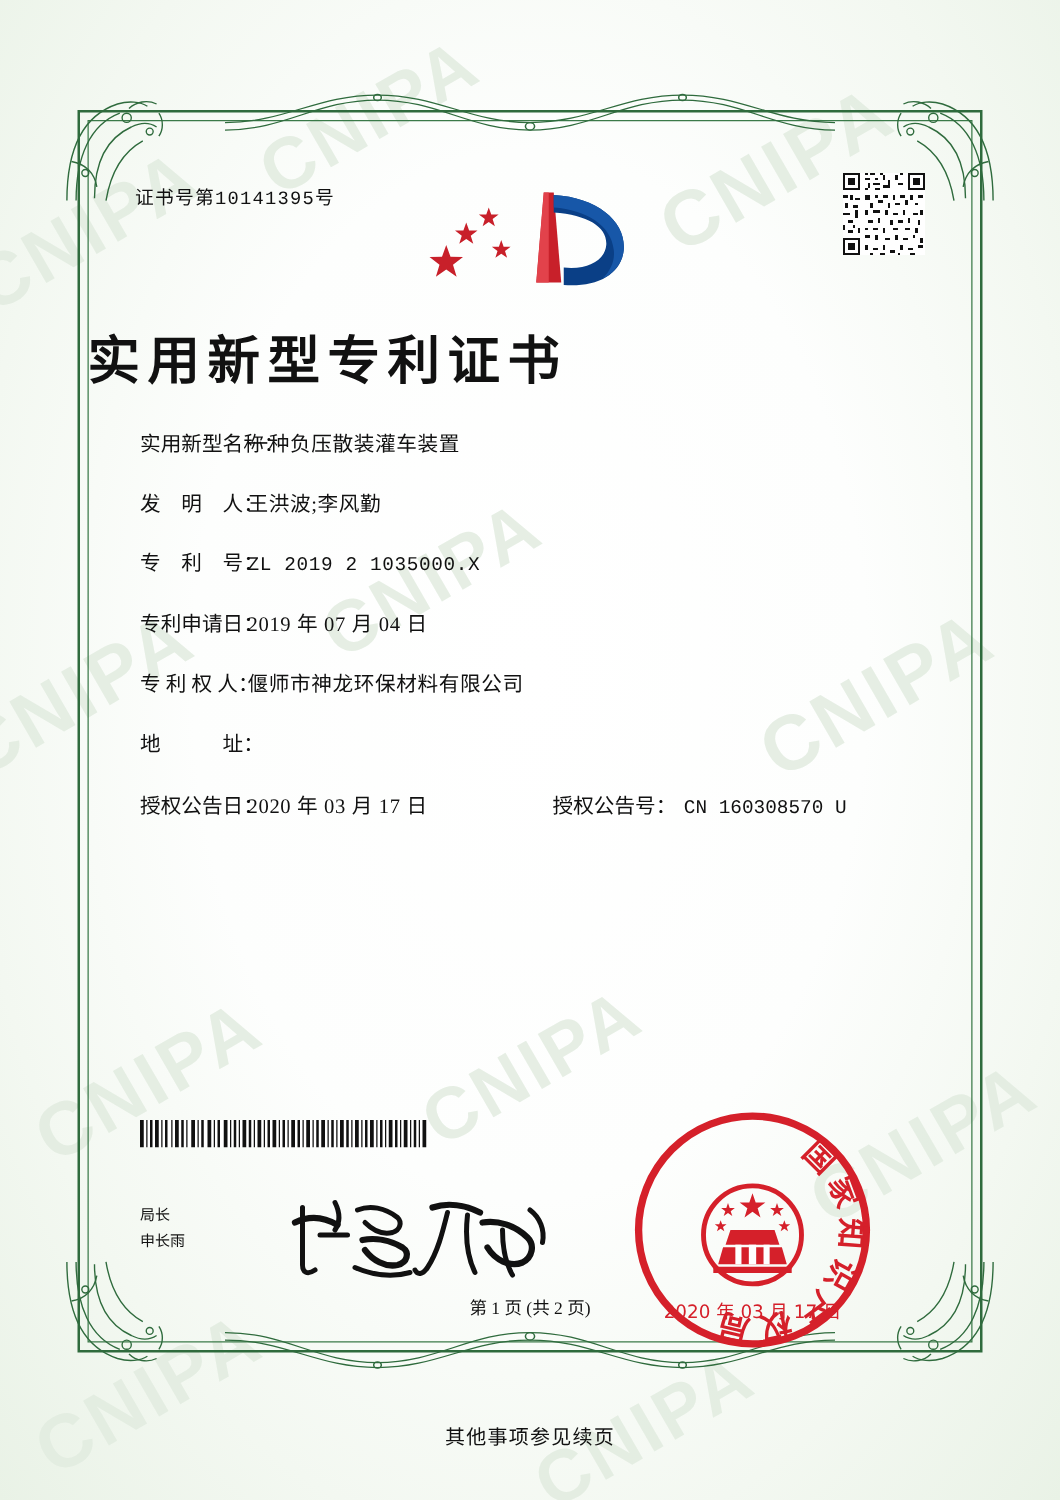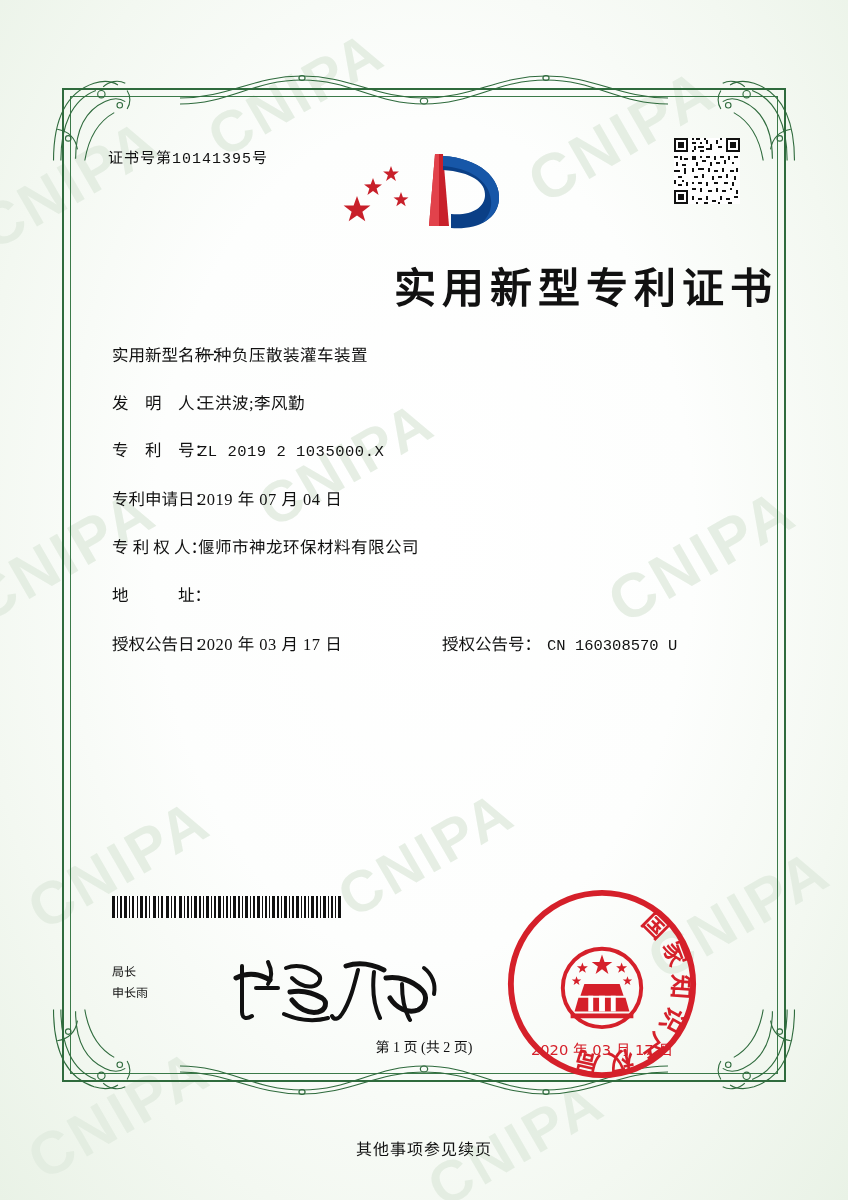--- a/index.html
+++ b/index.html
@@ -64,21 +64,21 @@
   .qr svg{display:block;}
 
   .logo{
     position:absolute;left:50%;top:52px;transform:translateX(-50%);
     width:170px;height:96px;
   }
   .logo svg{display:block;}
 
   .title{
     position:absolute;left:0;right:0;top:158px;
-    text-align:right;
+    text-align:left;
     font-size:42px;
     letter-spacing:6px;
     color:#111;
     font-weight:700;
     font-family:"DejaVu Serif","Liberation Serif",serif;
   }
 
   .fields{
     position:absolute;left:42px;right:42px;top:248px;
     font-size:16.5px;color:#111;

